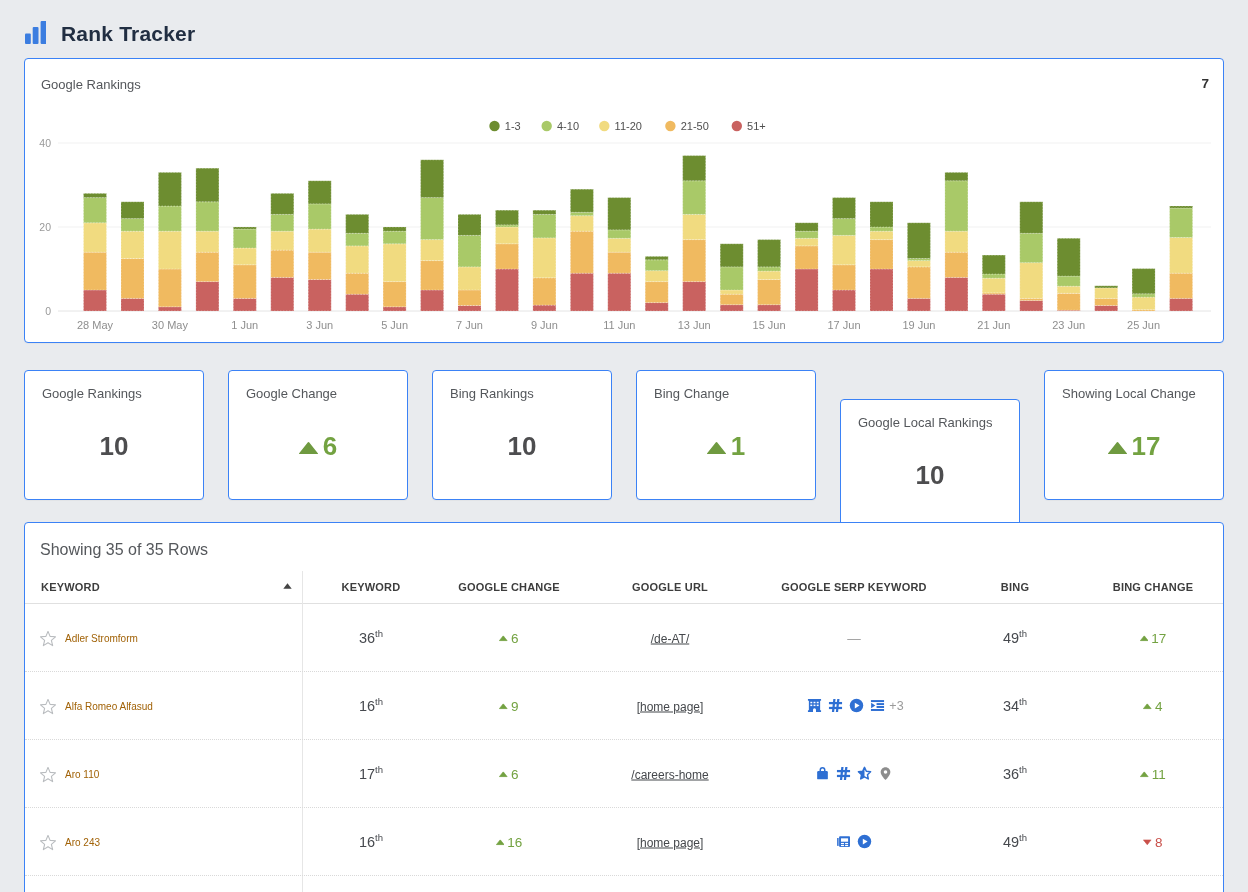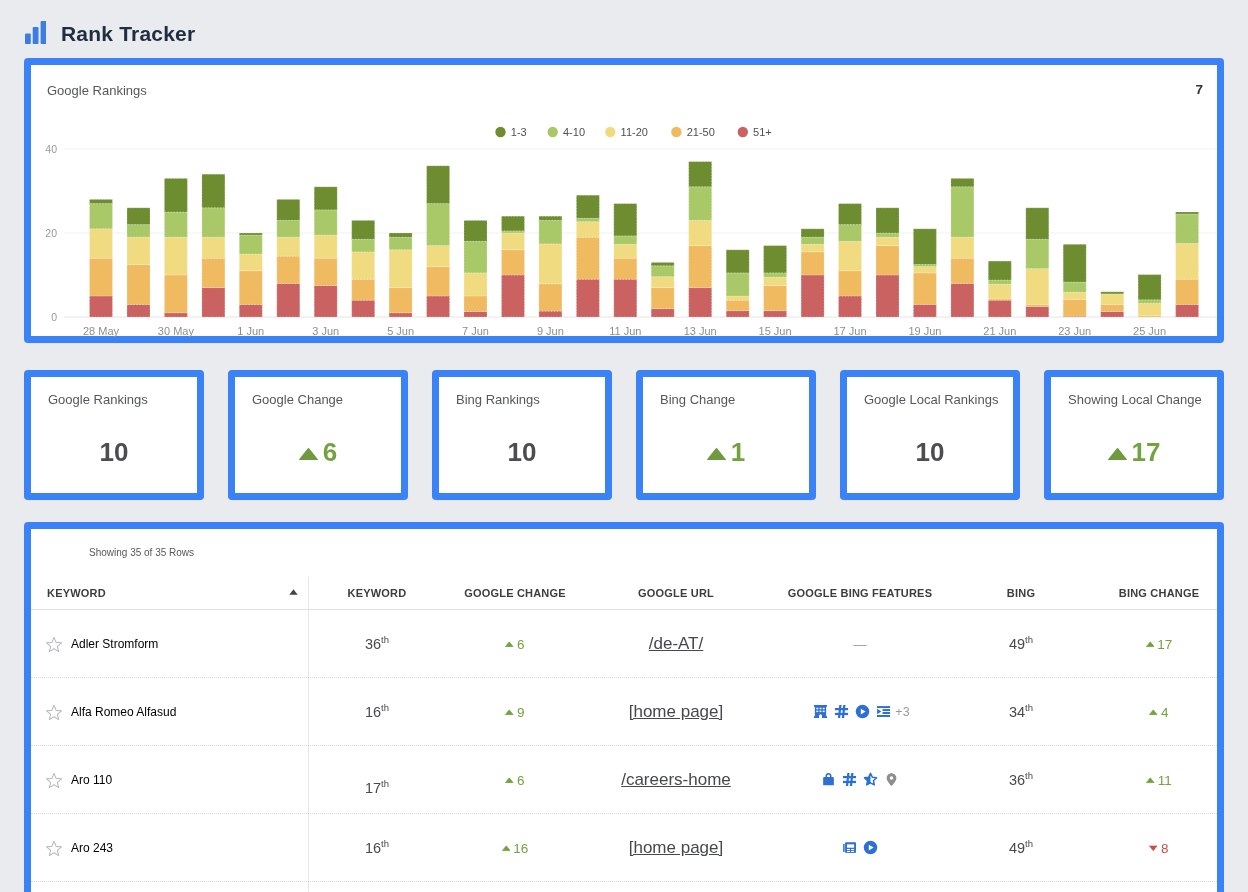--- a/index.html
+++ b/index.html
@@ -1,46 +1,46 @@
 <!DOCTYPE html>
 <html><head>
 <meta charset="utf-8">
 <style>
 * { margin:0; padding:0; box-sizing:border-box; }
 html,body { width:1248px; height:892px; background:#e9ebee; font-family:"Liberation Sans",sans-serif; position:relative; overflow:hidden; }
-.card { position:absolute; background:#fff; border:7px solid #3b82f6; border-radius:4px; box-shadow:0 1px 1px rgba(0,0,0,.03); }
+.card { position:absolute; background:#fff; border:1px solid #3b82f6; border-radius:4px; box-shadow:0 1px 1px rgba(0,0,0,.03); }
 
 .hicon { position:absolute; left:24.5px; top:21px; width:21.5px; height:23px; }
 h1 { position:absolute; left:61px; top:22px; font-size:21px; font-weight:bold; color:#212e42; letter-spacing:.2px; }
 
 #chart { left:24px; top:58px; width:1200px; height:285px; }
 .ctitle { position:absolute; left:16px; top:18px; font-size:13px; color:#54575b; }
 .cseven { position:absolute; right:14px; top:17px; font-size:13.5px; font-weight:bold; color:#333; }
 
 .scard { top:370px; width:180px; height:130px; }
 .stitle { position:absolute; left:17px; top:15px; font-size:13px; color:#54575b; }
 .sval { position:absolute; left:0; right:0; top:60px; text-align:center; }
 .big { font-size:26px; font-weight:bold; color:#4d4d4f; }
 .big.grn { color:#73a241; }
 .btri { margin-right:5px; }
 .btri svg { vertical-align:3px; }
 
 #table { left:24px; top:522px; width:1200px; height:420px; }
-.showing { position:absolute; left:15px; top:18px; font-size:10px; color:#55585c;margin-left:43px; }
+.showing { position:absolute; left:15px; top:18px; font-size:16px; color:#55585c; }
 .thead { position:absolute; left:0; top:48px; width:100%; height:33px; border-bottom:1px solid #e0e0e0; }
 .th { position:absolute; top:10px; font-size:11px; font-weight:bold; color:#3d3d3d; letter-spacing:.2px; }
 .th.c { text-align:center; }
 .vline { position:absolute; left:277px; top:48px; bottom:0; width:1px; background:#e6e6e6; }
 .trow { position:absolute; left:0; width:100%; border-bottom:1px dotted #d9d9d9; }
 .star { position:absolute; left:15px; top:50%; transform:translateY(-44%); }
-.kw { position:absolute; left:40px; top:50%; transform:translateY(-50%); font-size:12px; color:#000000; }
+.kw { position:absolute; left:40px; top:50%; transform:translateY(-50%); font-size:10px; color:#a16207; }
 .cell { position:absolute; top:50%; transform:translateY(-50%); text-align:center; font-size:13.5px; color:#3e3e3e; }
 .rk { font-size:14.5px; color:#46494e; }
 .rk sup { font-size:9.5px; }
-.url { font-size:17px; color:#45484c; text-decoration:underline; }
+.url { font-size:12px; color:#45484c; text-decoration:underline; }
 .dash { color:#9a9a9a; }
 .ic { display:inline-block; margin:0 3px; vertical-align:middle; }
 .ic svg { display:block; }
 .plus { font-size:12.5px; color:#9a9a9a; margin-left:1px; vertical-align:middle; }
 </style>
 </head>
 <body>
 <svg class="hicon" viewBox="0 0 21.5 23">
     <g fill="#3b7de0">
       <rect x="0" y="12.5" width="5.8" height="10.5" rx="1"></rect>
@@ -249,42 +249,42 @@
 <div class="card scard" style="left:432px;">
 <div class="stitle">Bing Rankings</div>
 <div class="sval"><span class="big">10</span></div>
 </div>
 <div class="card scard" style="left:636px;">
 <div class="stitle">Bing Change</div>
 <div class="sval"><span class="btri"><svg width="19" height="12.5" viewBox="0 0 10 6.5" style="display:inline-block;vertical-align:1px;">
           <path d="M5 .4 9.6 6.1H.4z" fill="#6f9a40" stroke="#6f9a40" stroke-width=".8" stroke-linejoin="round"></path>
         </svg></span><span class="big grn">1</span></div>
 </div>
-<div class="card scard" style="left:840px;">
+<div class="card scard" style="left:840px;margin-top:29px;">
 <div class="stitle">Google Local Rankings</div>
 <div class="sval"><span class="big">10</span></div>
 </div>
 <div class="card scard" style="left:1044px;">
 <div class="stitle">Showing Local Change</div>
 <div class="sval"><span class="btri"><svg width="19" height="12.5" viewBox="0 0 10 6.5" style="display:inline-block;vertical-align:1px;">
           <path d="M5 .4 9.6 6.1H.4z" fill="#6f9a40" stroke="#6f9a40" stroke-width=".8" stroke-linejoin="round"></path>
         </svg></span><span class="big grn">17</span></div>
 </div>
 
 <div class="card" id="table">
 <div class="showing">Showing 35 of 35 Rows</div>
 <div class="thead">
 <span class="th" style="left:16px;">KEYWORD</span>
 <svg style="position:absolute;left:258px;top:12px;" width="9" height="6" viewBox="0 0 9 6">
         <path d="M4.5 .3 8.7 5.7H.3z" fill="#444"></path>
       </svg>
 <span class="th c" style="left:277px;width:138px;">KEYWORD</span>
 <span class="th c" style="left:415px;width:138px;">GOOGLE CHANGE</span>
 <span class="th c" style="left:553px;width:184px;">GOOGLE URL</span>
-<span class="th c" style="left:737px;width:184px;">GOOGLE BING FEATURES</span>
+<span class="th c" style="left:737px;width:184px;">GOOGLE SERP KEYWORD</span>
 <span class="th c" style="left:921px;width:138px;">BING</span>
 <span class="th c" style="left:1059px;width:138px;">BING CHANGE</span>
 </div>
 <div class="vline"></div>
 <div class="trow" style="top:81.0px;height:68px;">
 <svg class="star" width="16" height="16" viewBox="0 0 16 16">
         <path d="M8.00 0.40 L10.09 5.43 L15.51 5.86 L11.38 9.40 L12.64 14.69 L8.00 11.85 L3.36 14.69 L4.62 9.40 L0.49 5.86 L5.91 5.43 Z" fill="none" stroke="#b9bcbf" stroke-width="1.1" stroke-linejoin="round"></path>
       </svg>
 <span class="kw">Adler Stromform</span>
 <span class="cell" style="left:277px;width:138px;"><span class="rk">36<sup>th</sup></span></span>
@@ -340,21 +340,21 @@
 <span class="cell" style="left:921px;width:138px;"><span class="rk">34<sup>th</sup></span></span>
 <span class="cell" style="left:1059px;width:138px;"><svg width="8.5" height="5.5" viewBox="0 0 10 6.5" style="display:inline-block;vertical-align:1px;">
           <path d="M5 .4 9.6 6.1H.4z" fill="#73a241" stroke="#73a241" stroke-width=".8" stroke-linejoin="round"></path>
         </svg><span style="color:#73a241;margin-left:3px;">4</span></span>
 </div>
 <div class="trow" style="top:217.0px;height:68px;">
 <svg class="star" width="16" height="16" viewBox="0 0 16 16">
         <path d="M8.00 0.40 L10.09 5.43 L15.51 5.86 L11.38 9.40 L12.64 14.69 L8.00 11.85 L3.36 14.69 L4.62 9.40 L0.49 5.86 L5.91 5.43 Z" fill="none" stroke="#b9bcbf" stroke-width="1.1" stroke-linejoin="round"></path>
       </svg>
 <span class="kw">Aro 110</span>
-<span class="cell" style="left:277px;width:138px;margin-top:8px;"><span class="rk">17<sup>th</sup></span></span>
+<span class="cell" style="left:277px;width:138px;"><span class="rk">17<sup>th</sup></span></span>
 <span class="cell" style="left:415px;width:138px;"><svg width="8.5" height="5.5" viewBox="0 0 10 6.5" style="display:inline-block;vertical-align:1px;">
           <path d="M5 .4 9.6 6.1H.4z" fill="#73a241" stroke="#73a241" stroke-width=".8" stroke-linejoin="round"></path>
         </svg><span style="color:#73a241;margin-left:3px;">6</span></span>
 <span class="cell" style="left:553px;width:184px;"><span class="url">/careers-home</span></span>
 <span class="cell" style="left:737px;width:184px;"><span class="ic"><svg width="15" height="15" viewBox="0 0 16 16">
             <path d="M5.6 6.5V4.3a2.4 2.4 0 0 1 4.8 0v2.2" fill="none" stroke="#2e6fd3" stroke-width="1.6"></path>
             <rect x="2.3" y="5.4" width="11.4" height="8.8" rx="1.3" fill="#2e6fd3"></rect>
           </svg></span><span class="ic"><svg width="15" height="15" viewBox="0 0 16 16">
             <g fill="#2e6fd3">
               <rect x="1" y="4.2" width="14" height="2.4"></rect>

